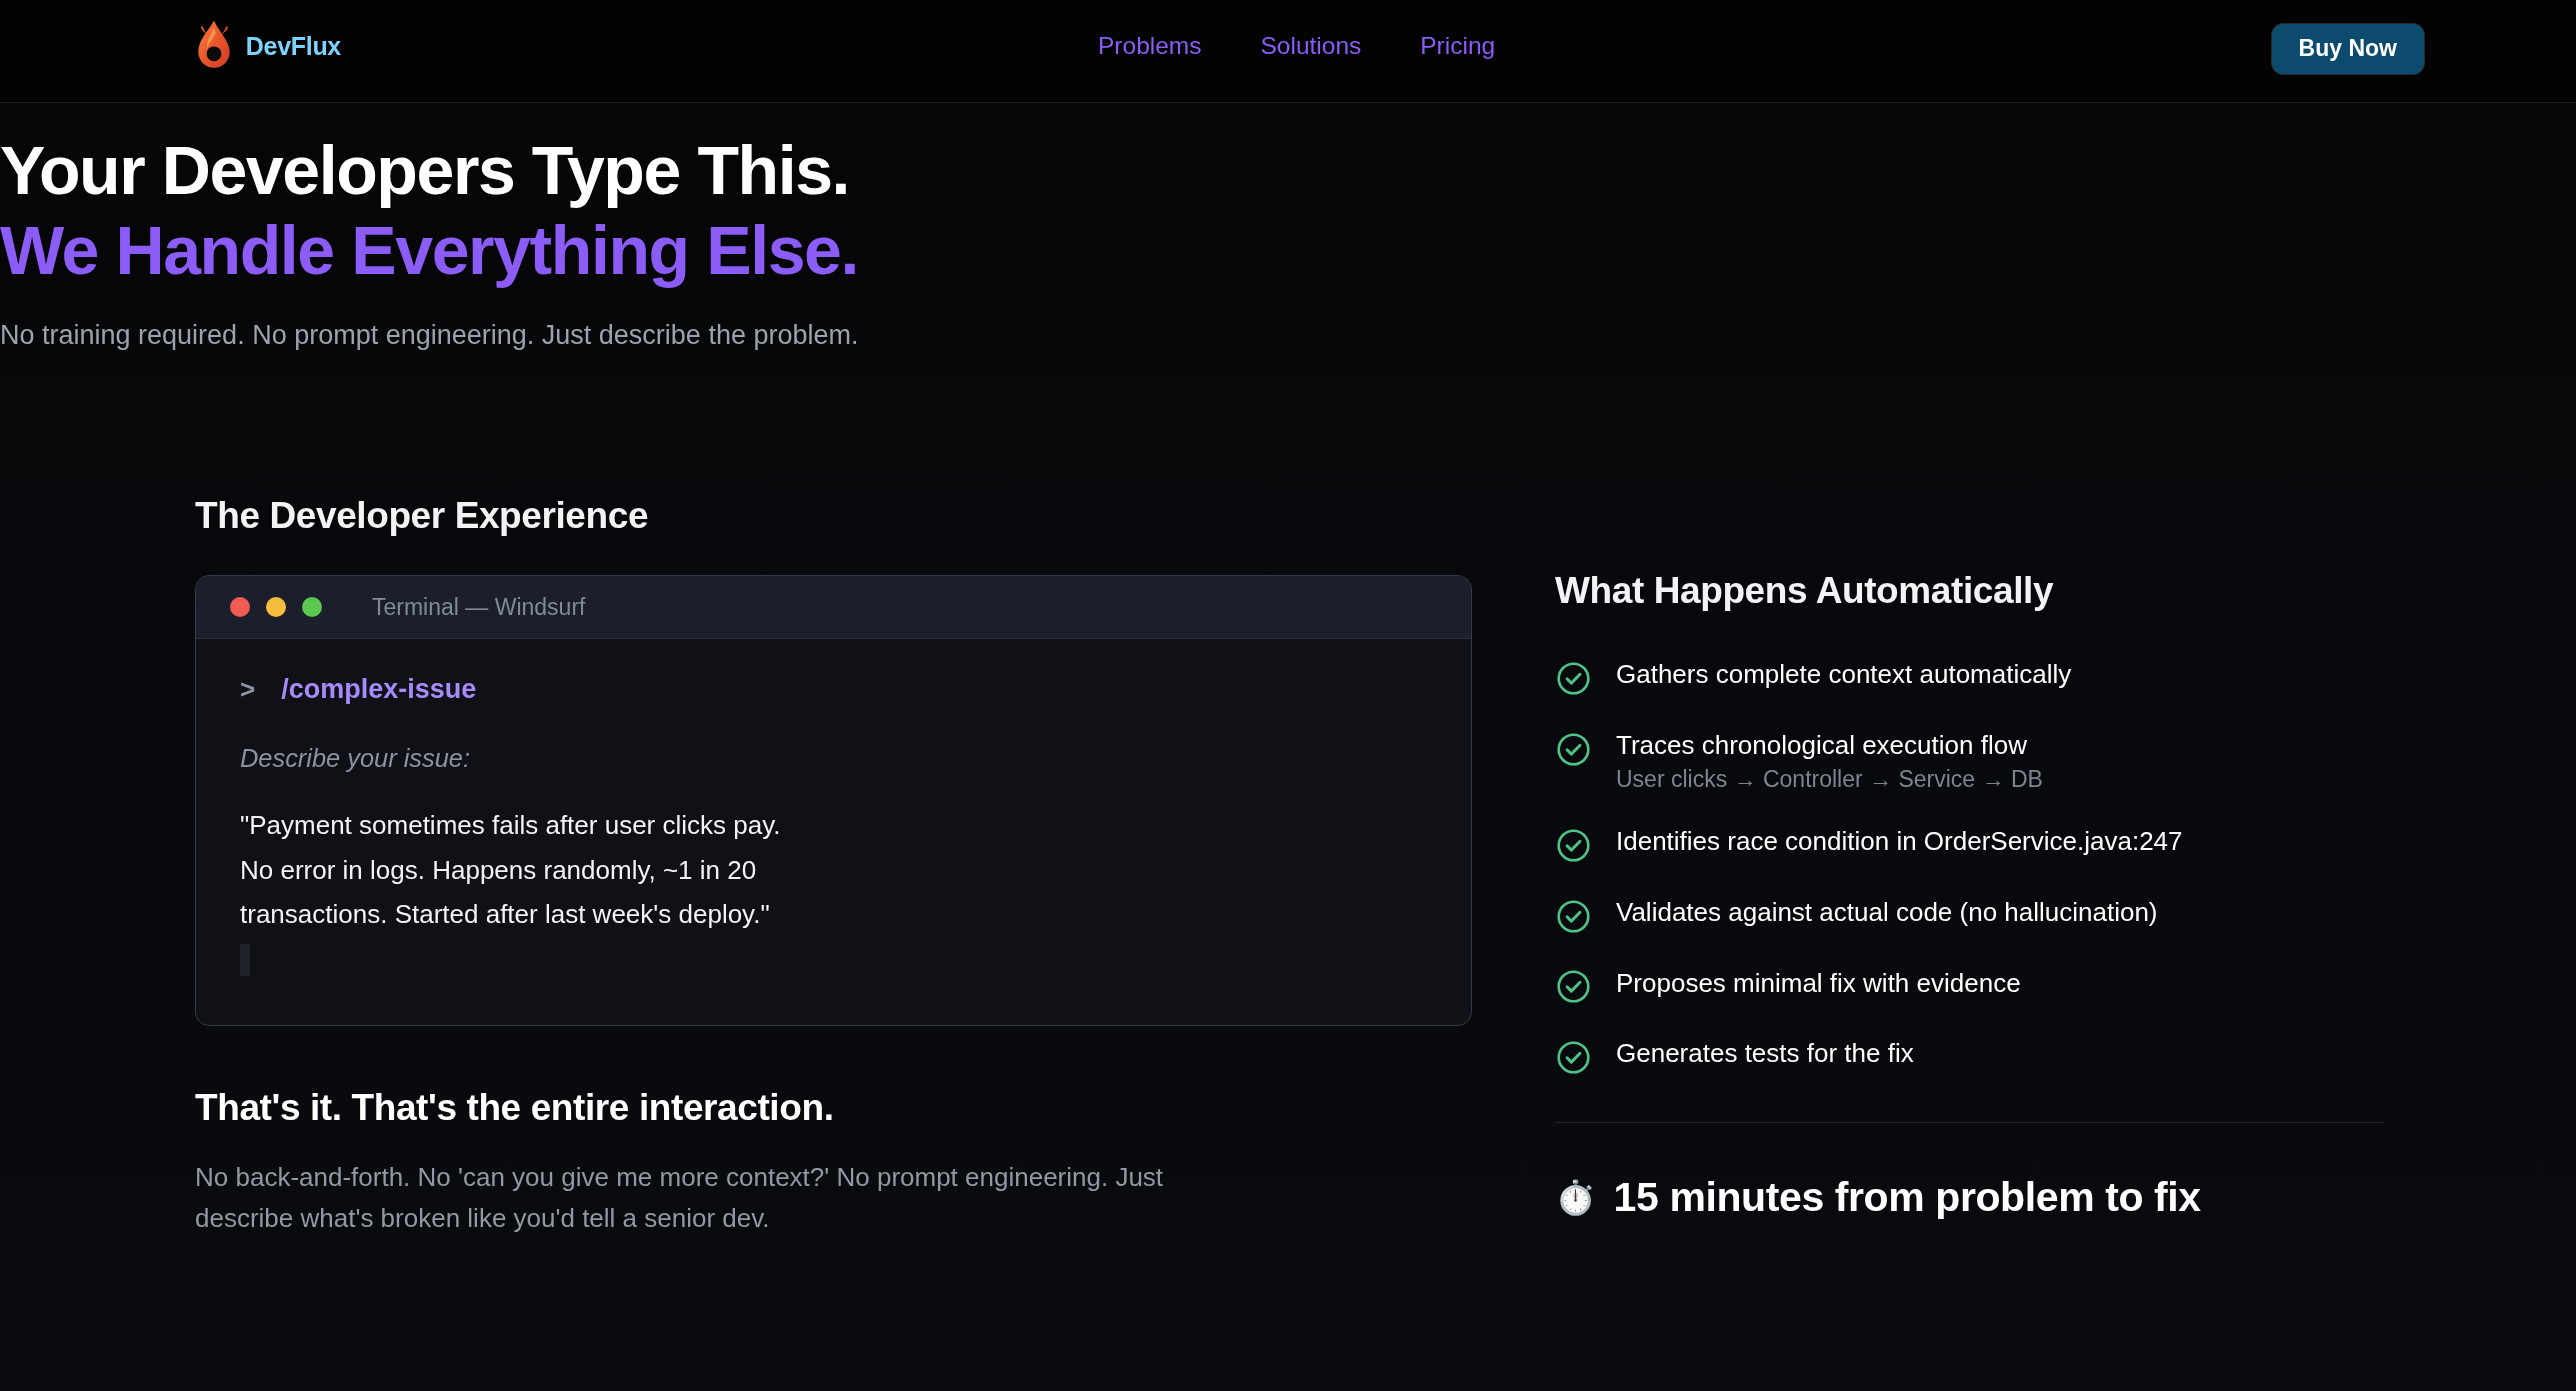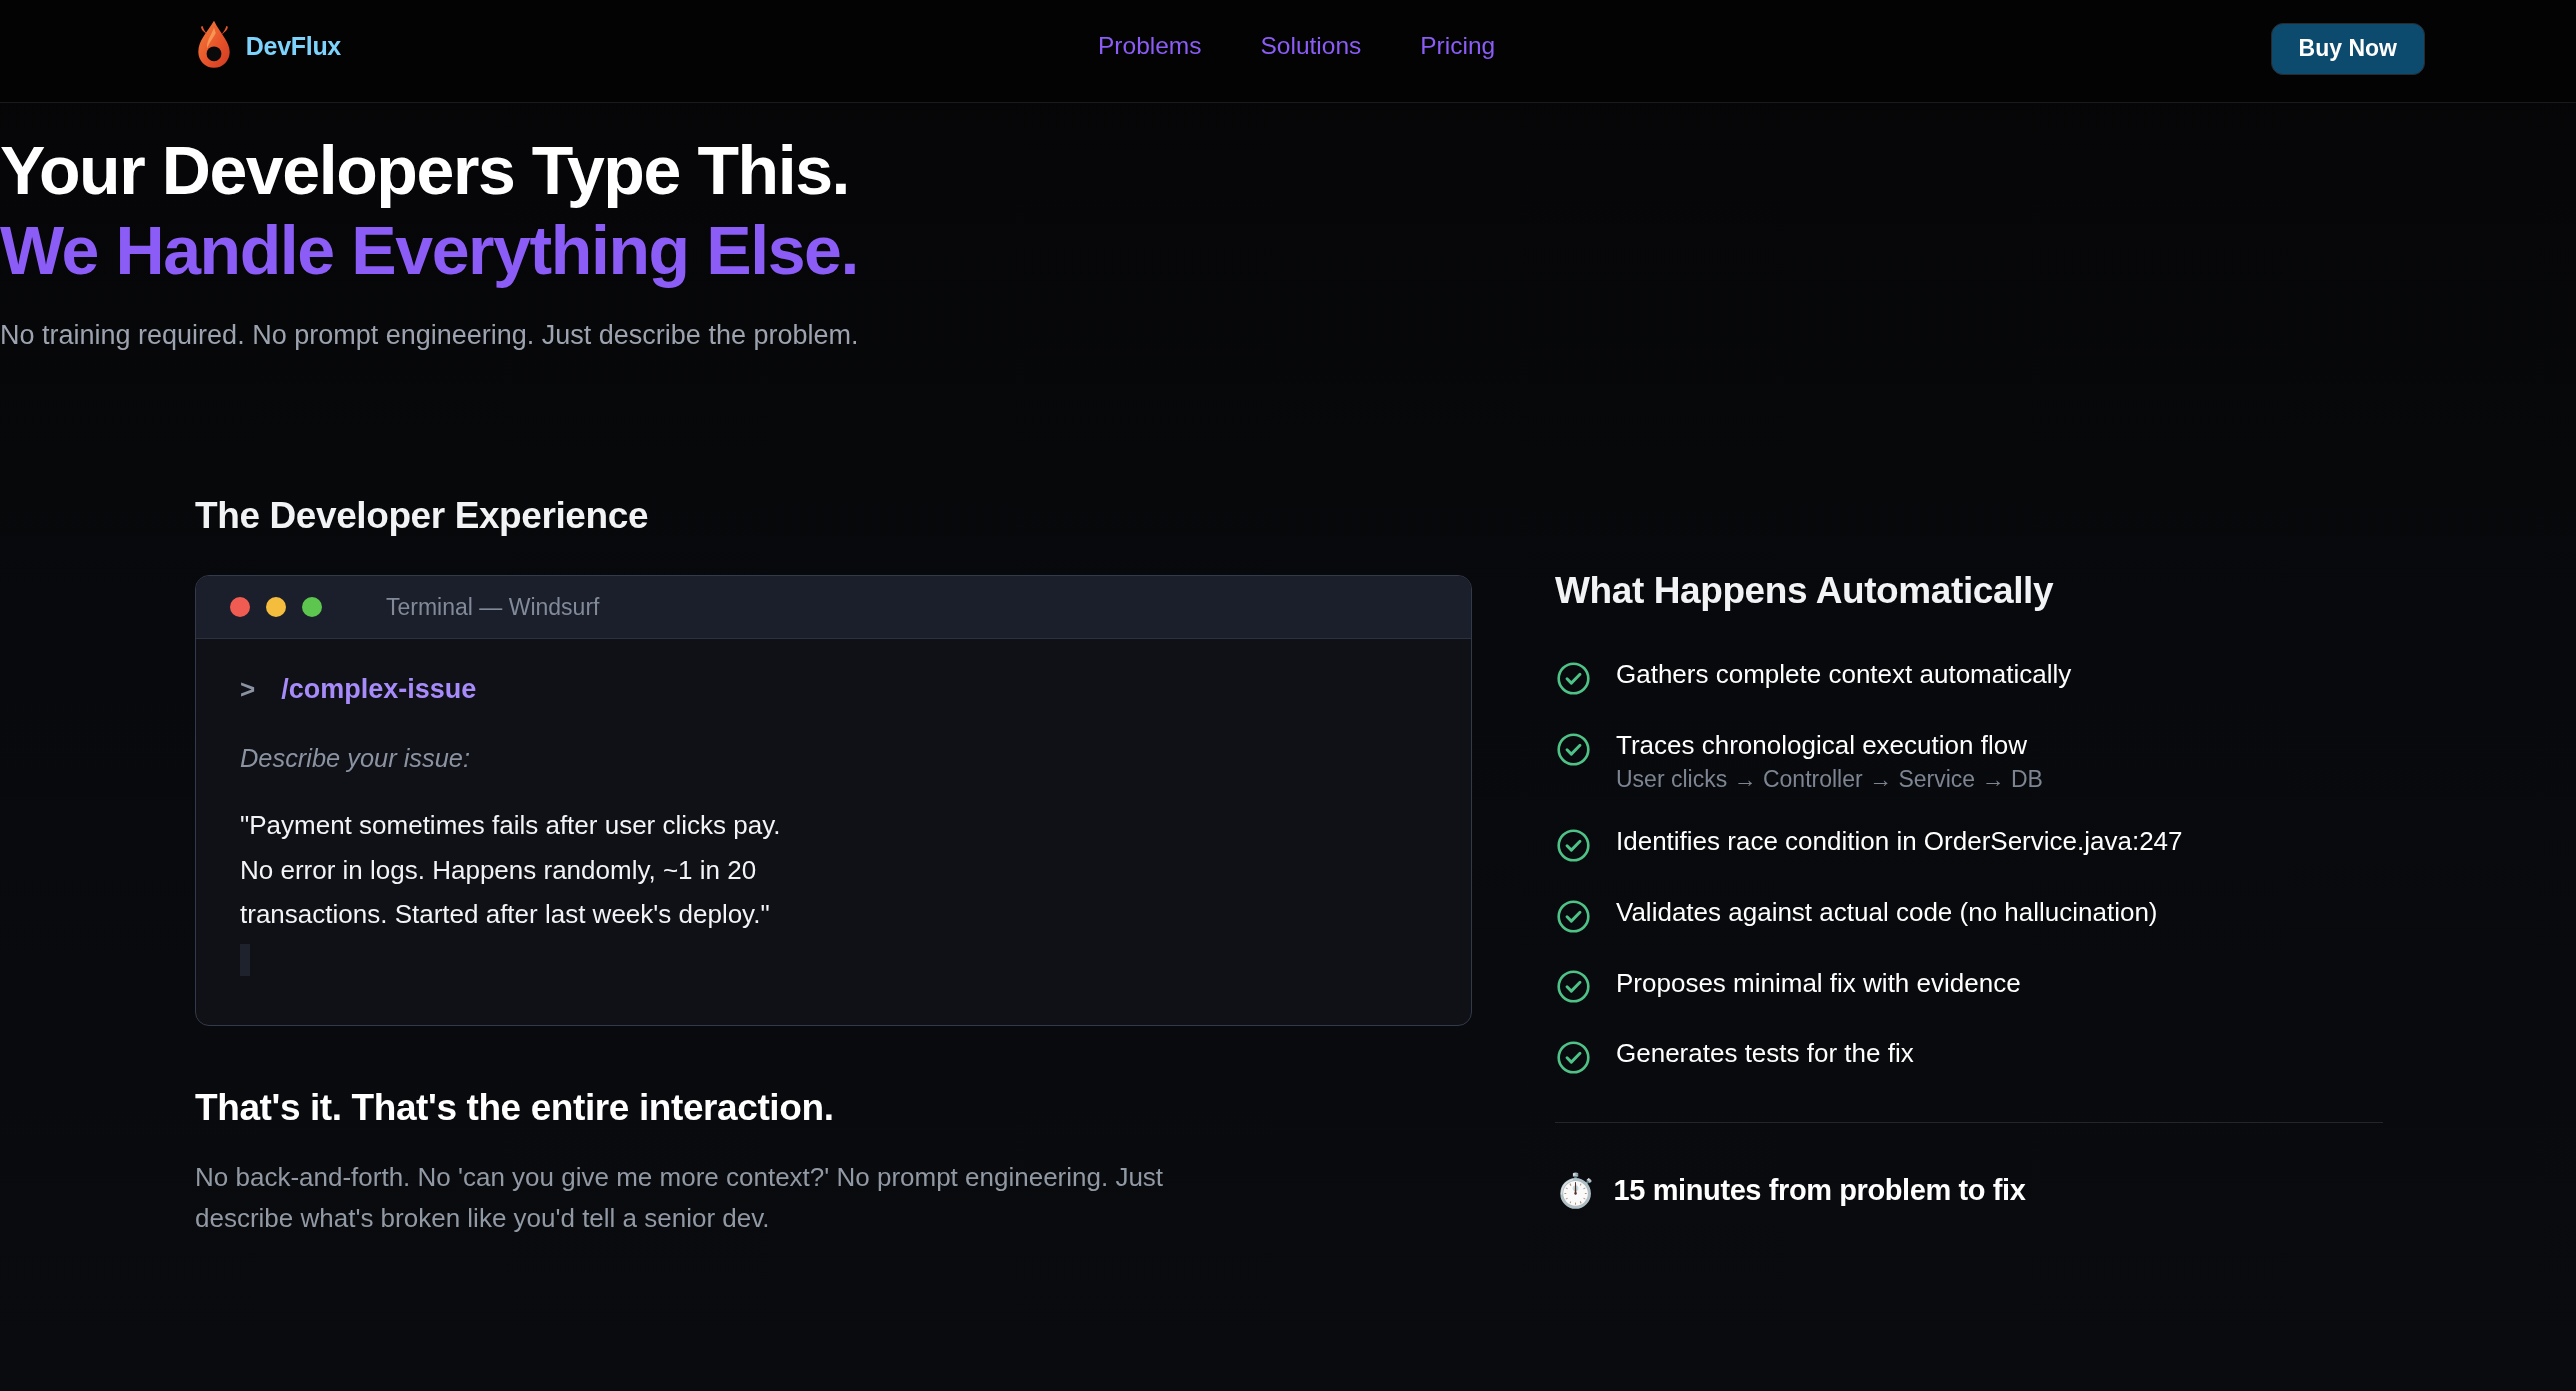--- a/index.html
+++ b/index.html
@@ -122,21 +122,21 @@
     display: flex;
     align-items: center;
     padding-left: 34px;
   }
   .dots { display: flex; gap: 16px; }
   .dot { width: 20px; height: 20px; border-radius: 50%; }
   .dot.red { background: #f05c52; }
   .dot.yellow { background: #f5bd3e; }
   .dot.green { background: #5cc64e; }
   .term-title {
-    margin-left: 64px;
+    margin-left: 50px;
     font-size: 23px;
     color: #828a99;
   }
   .term-body {
     padding: 35px 44px 49px 44px;
     min-height: 386px;
   }
   .term-prompt-row {
     display: flex;
     align-items: baseline;
@@ -221,21 +221,21 @@
     background: #23262c;
   }
   .footer-row {
     margin-top: 51px;
     display: flex;
     align-items: center;
     gap: 17.5px;
   }
   .stopwatch-icon { font-size: 33px; line-height: 1; }
   .footer-text {
-    font-size: 29px;
+    font-size: 41px;
     font-weight: 700;
     color: #ffffff;
     letter-spacing: -0.4px;
   }
 </style>
 </head>
 <body>
 
 <div class="page">
 

